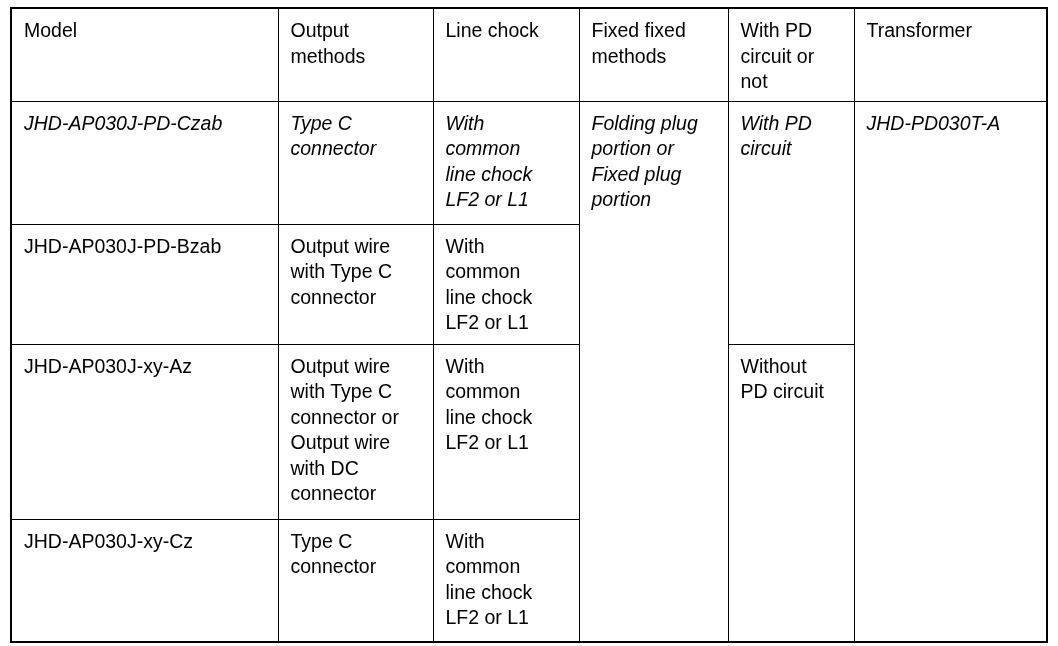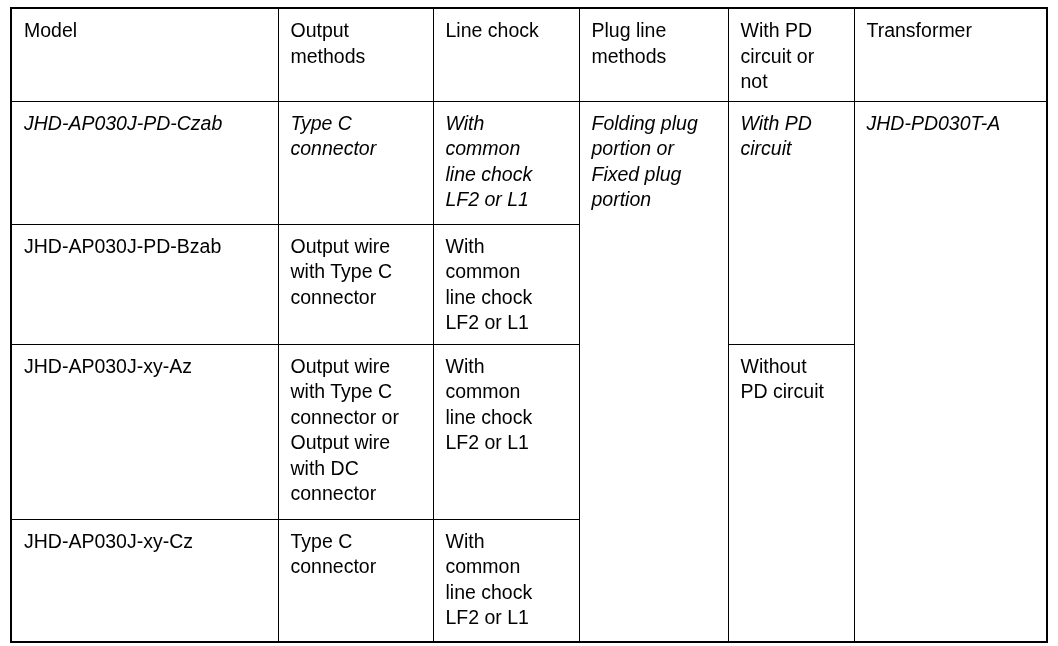--- a/index.html
+++ b/index.html
@@ -78,21 +78,21 @@
       <col class="c-pd">
       <col class="c-transformer">
     </colgroup>
     <tbody>
 
       <tr class="row-header">
         <td>Model</td>
         <td>Output
 methods</td>
         <td>Line chock</td>
-        <td>Plug line
+        <td>Fixed fixed
 methods</td>
         <td>With PD
 circuit or
 not</td>
         <td>Transformer</td>
       </tr>
 
       <tr class="row-1">
         <td>JHD-AP030J-PD-Czab</td>
         <td>Type C

